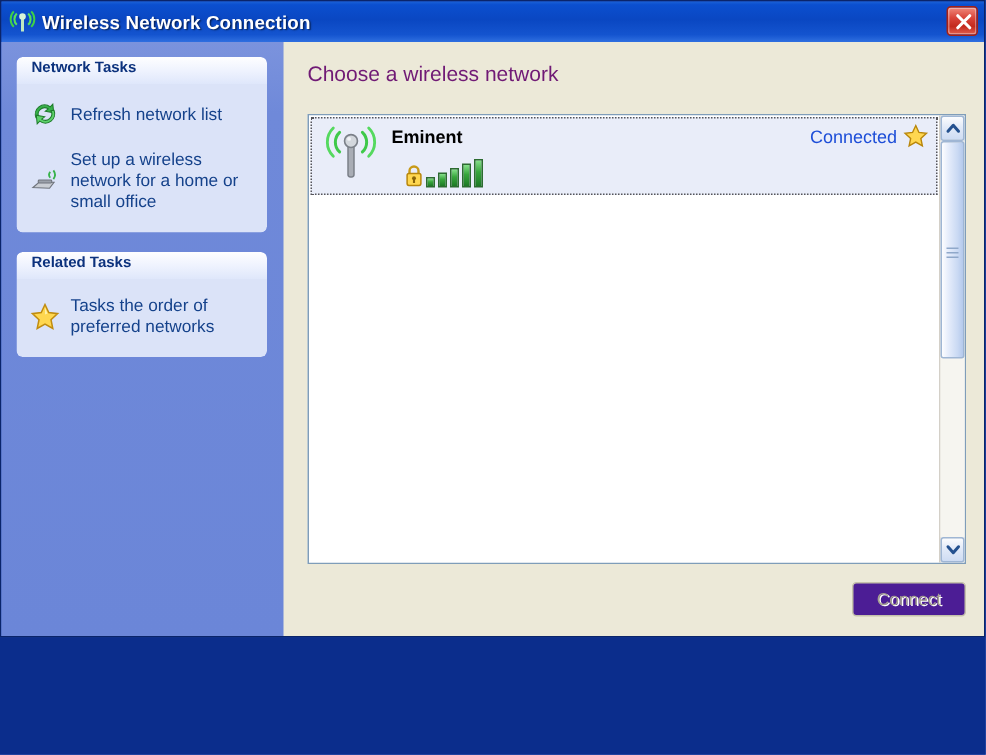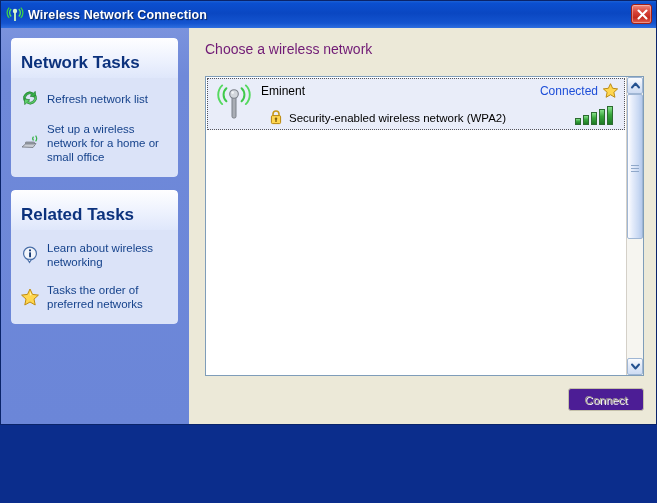--- a/index.html
+++ b/index.html
@@ -39,22 +39,22 @@
   #body { flex: 1 1 auto; display: flex; background: #6c87d8; padding: 0; min-height: 0; }
   
   #sidebar {
     width: 188px; flex: 0 0 188px;
     background: linear-gradient(180deg,#7b93dd 0%,#6f89d9 12%,#6b86d8 100%);
     padding: 10px 11px 0 10px;
   }
   .panel { margin-bottom: 13px; border-radius: 4px; overflow: hidden; }
   .panel-header {
     background: linear-gradient(180deg,#fefeff 0%,#eff3fe 50%,#dfe7fb 100%);
-    color: #0c327d; font-size: 17px; font-weight: bold;
-    padding: 15px 9px 5px 10px;
+    color: #0c327d; font-size: 10px; font-weight: bold;
+    padding: 2px 9px 5px 10px;
     border-top-left-radius: 4px; border-top-right-radius: 4px;
   }
   .panel-body {
     background: #dbe3f8; padding: 9px 8px 11px 9px;
     border-bottom-left-radius: 4px; border-bottom-right-radius: 4px;
   }
   .task {
     display: flex; align-items: center; gap: 7px;
     margin-bottom: 12px; cursor: pointer;
   }
@@ -78,21 +78,21 @@
     border: 1px solid #7f9db9; background: #fff;
   }
   #listbox { flex: 1 1 auto; background: #fff; padding: 1px; overflow: hidden; }
   .net-item {
     background: #e9edf9; border: 1px dotted #55555a;
     padding: 3px 5px 4px 5px; display: flex; gap: 6px; cursor: pointer;
   }
   .net-antenna { flex: 0 0 42px; width: 42px; height: 42px; position: relative; }
   .net-main { flex: 1 1 auto; min-width: 0; }
   .net-row1 { display: flex; align-items: center; }
-  .net-ssid { font-size: 12px; font-weight: normal; color: #000; flex: 1 1 auto; }
+  .net-ssid { font-size: 12px; font-weight: bold; color: #000; flex: 1 1 auto; }
   .net-status { font-size: 12px; font-weight: normal; color: #1d4ed8; margin-right: 4px; white-space: nowrap; }
   .net-star { width: 17px; height: 17px; position: relative; flex: 0 0 17px; }
   .net-row2 { display: flex; align-items: flex-end; margin-top: 6px; }
   .net-lock { width: 16px; height: 16px; position: relative; flex: 0 0 16px; margin-left: 7px; }
   .net-security { font-size: 11.5px; color: #000; margin-left: 5px; flex: 1 1 auto; padding-bottom: 1px; }
   .net-bars { flex: 0 0 44px; height: 20px; display: flex; align-items: flex-end; gap: 2px; }
   .bar { width: 6px; background: linear-gradient(180deg,#86e08a 0%,#38a63c 45%,#1d7a25 100%); border: 1px solid #2c6b30; }
   
   #scrollbar {
     flex: 0 0 17px; width: 17px; background: #f4f3ee;
@@ -177,31 +177,20 @@
             <span class="task-label">Set up a wireless network for a home or small office</span>
           </div>
 
         </div>
       </div>
 
       <div class="panel">
         <div class="panel-header">Related Tasks</div>
         <div class="panel-body">
 
-          <div class="task">
-            <span class="task-icon">
-              <svg width="20" height="20" viewBox="0 0 20 20">
-                <circle cx="10" cy="8.5" r="6.4" fill="#f2f5fb" stroke="#4a6fa8" stroke-width="1.2"></circle>
-                <path d="M7.5 14.2 L9.5 17.5 L11.5 14.2 Z" fill="#f2f5fb" stroke="#4a6fa8" stroke-width="1.1"></path>
-                <circle cx="10" cy="5.4" r="1.05" fill="#1c3f77"></circle>
-                <rect x="9.1" y="7.3" width="1.9" height="5" rx=".5" fill="#1c3f77"></rect>
-              </svg>
-            </span>
-            <span class="task-label">Learn about wireless networking</span>
-          </div>
 
           <div class="task">
             <span class="task-icon">
               <svg width="20" height="20" viewBox="0 0 20 20">
                 <path d="M10 2 L12.5 7.4 L18.4 8.1 L14 12.1 L15.2 18 L10 15 L4.8 18 L6 12.1 L1.6 8.1 L7.5 7.4 Z" fill="#ffd750" stroke="#c08c10" stroke-width="1"></path>
                 <path d="M10 4.2 L11.7 8 L10 8.6 Z" fill="#fff1a8"></path>
               </svg>
             </span>
             <span class="task-label">Tasks the order of preferred networks</span>
           </div>
@@ -244,21 +233,20 @@
 
               <div class="net-row2">
                 <span class="net-lock">
                   <svg width="16" height="16" viewBox="0 0 16 16">
                     <path d="M5 7 V5 A3 3 0 0 1 11 5 V7" stroke="#c89a18" stroke-width="1.6" fill="none"></path>
                     <rect x="3.4" y="6.6" width="9.2" height="8" rx="1.2" fill="#ffd750" stroke="#b8860b" stroke-width="1"></rect>
                     <circle cx="8" cy="9.8" r="1.3" fill="#8a6508"></circle>
                     <rect x="7.3" y="10.3" width="1.4" height="2.7" fill="#8a6508"></rect>
                   </svg>
                 </span>
-                <span class="net-security">Security-enabled wireless network (WPA2)</span>
                 <span class="net-bars">
                   <span class="bar" style="height:7px"></span>
                   <span class="bar" style="height:10px"></span>
                   <span class="bar" style="height:13px"></span>
                   <span class="bar" style="height:16px"></span>
                   <span class="bar" style="height:19px"></span>
                 </span>
               </div>
             </div>
           </div>

